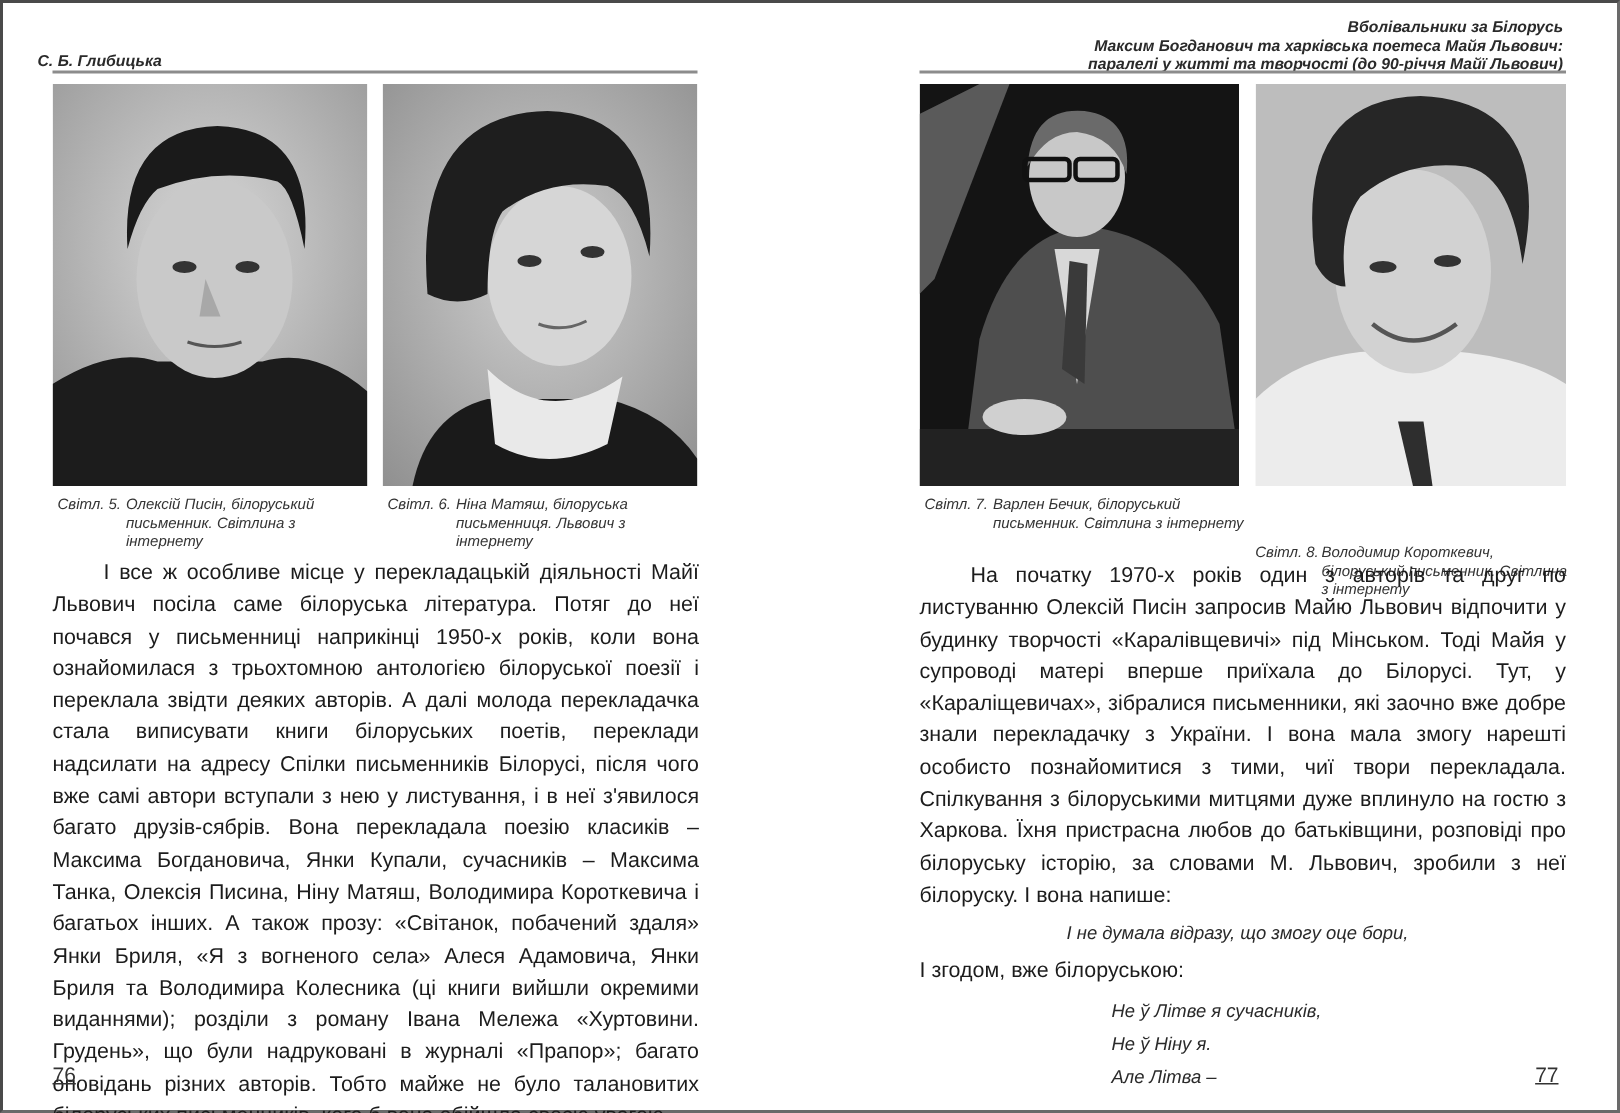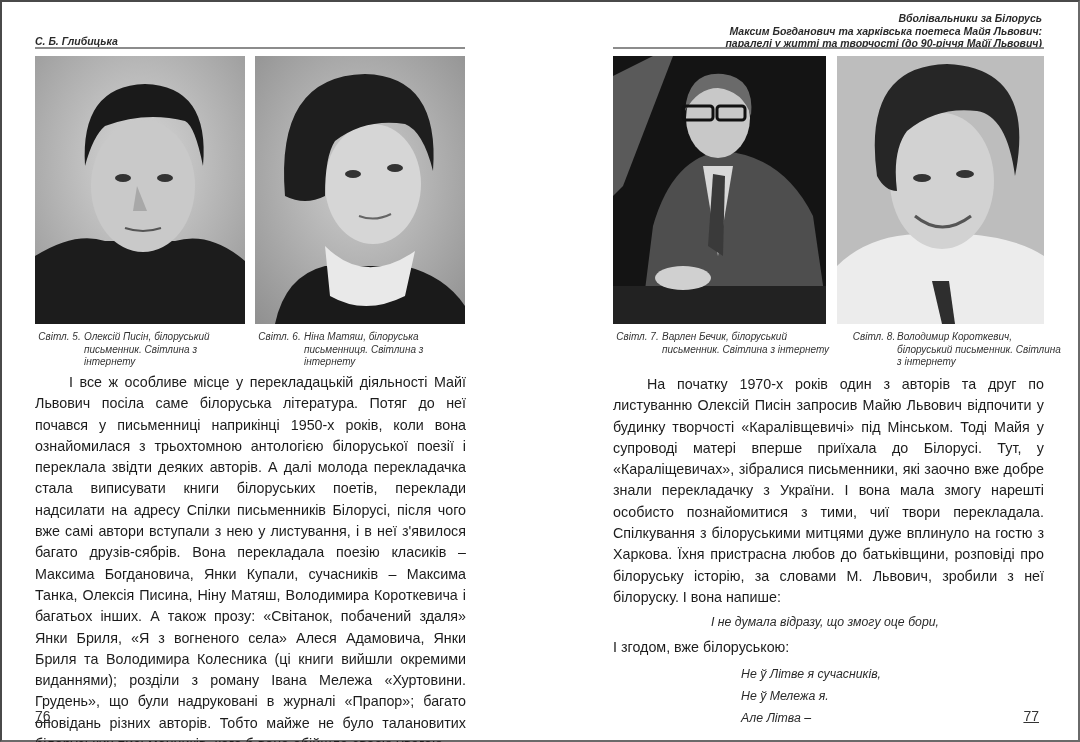--- a/index.html
+++ b/index.html
@@ -14,21 +14,21 @@
     border: 2px solid #4a4a4a; border-right-color:#6a6a6a; border-bottom-color:#6a6a6a;
     background: #fff;
   }
   .page { position: absolute; top: 0; height: 738px; }
   .page.left { left: 0; width: 538px; }
   .page.right { left: 538px; width: 538px; }
 
   .running-head {
     position: absolute; font-style: italic; font-size: 10.5px; line-height: 12.5px; color: #2a2a2a; font-weight: bold;
   }
-  .page.left .running-head { left: 33px; top: 33px; }
+  .page.left .running-head { left: 23px; top: 33px; }
   .page.right .running-head { right: 36px; top: 10px; text-align: right; }
   .head-rule { position: absolute; height: 2px; background: #8c8c8c; }
   .page.left .head-rule { left: 33px; width: 430px; top: 45px; }
   .page.right .head-rule { left: 73px; width: 431px; top: 45px; }
 
   .photo {
     position: absolute; top: 54px; height: 268px; overflow: hidden;
   }
   .photo svg { display:block; width:100%; height:100%; }
 
@@ -100,21 +100,21 @@
         <path d="M104 160 Q120 166 136 158" stroke="#666" stroke-width="2" fill="none"></path>
       </svg>
     </div>
 
     <div class="caption" style="left:33px;width:212px;">
       <span class="num">Світл. 5.</span>
       <span class="txt">Олексій Писін, білоруський письменник. Світлина з інтернету</span>
     </div>
     <div class="caption" style="left:253px;width:214px;">
       <span class="num">Світл. 6.</span>
-      <span class="txt">Ніна Матяш, білоруська письменниця. Світлина з інтернету</span>
+      <span class="txt">Ніна Матяш, білоруська письменниця. Львович з інтернету</span>
     </div>
 
     <div class="body-text">
       <p class="indent">І все ж особливе місце у перекладацькій діяльності Майї Львович посіла саме білоруська література. Потяг до неї почався у письменниці наприкінці 1950-х років, коли вона ознайомилася з трьохтомною антологією білоруської поезії і переклала звідти деяких авторів. А далі молода перекладачка стала виписувати книги білоруських поетів, переклади надсилати на адресу Спілки письменників Білорусі, після чого вже самі автори вступали з нею у листування, і в неї з'явилося багато друзів-сябрів. Вона перекладала поезію класиків – Максима Богдановича, Янки Купали, сучасників – Максима Танка, Олексія Писина, Ніну Матяш, Володимира Короткевича і багатьох інших. А також прозу: «Світанок, побачений здаля» Янки Бриля, «Я з вогненого села» Алеся Адамовича, Янки Бриля та Володимира Колесника (ці книги вийшли окремими виданнями); розділи з роману Івана Мележа «Хуртовини. Грудень», що були надруковані в журналі «Прапор»; багато оповідань різних авторів. Тобто майже не було талановитих білоруських письменників, кого б вона обійшла своєю увагою.</p>
 
     </div>
 
     <div class="page-num">76</div>
   </div>
 
@@ -151,34 +151,34 @@
         <ellipse cx="85" cy="122" rx="9" ry="4" fill="#333"></ellipse>
           <ellipse cx="128" cy="118" rx="9" ry="4" fill="#333"></ellipse>
         <path d="M78 160 Q105 182 134 160" stroke="#555" stroke-width="3" fill="none"></path>
       </svg>
     </div>
 
     <div class="caption" style="left:73px;width:218px;">
       <span class="num">Світл. 7.</span>
       <span class="txt">Варлен Бечик, білоруський письменник. Світлина з інтернету</span>
     </div>
-    <div class="caption" style="left:311px;width:212px;">
+    <div class="caption" style="left:295px;width:212px;margin-top:32px;">
       <span class="num" style="width:46px;">Світл. 8.</span>
       <span class="txt">Володимир Короткевич, білоруський письменник. Світлина з інтернету</span>
     </div>
 
     <div class="body-text">
       <p class="indent">На початку 1970-х років один з авторів та друг по листуванню Олексій Писін запросив Майю Львович відпочити у будинку творчості «Каралівщевичі» під Мінськом. Тоді Майя у супроводі матері вперше приїхала до Білорусі. Тут, у «Караліщевичах», зібралися письменники, які заочно вже добре знали перекладачку з України. І вона мала змогу нарешті особисто познайомитися з тими, чиї твори перекладала. Спілкування з білоруськими митцями дуже вплинуло на гостю з Харкова. Їхня пристрасна любов до батьківщини, розповіді про білоруську історію, за словами М. Львович, зробили з неї білоруску. І вона напише:</p>
       <div class="verse v1">
         <div>І не думала відразу, що змогу оце бори,</div>
       </div>
       <p>І згодом, вже білоруською:</p>
       <div class="verse v2">
         <div>Не ў Літве я сучасників,</div>
-        <div>Не ў Мележа я.</div>
+        <div>Не ў Ніну я.</div>
         <div>Але Літва –</div>
 
       </div>
     </div>
 
     <div class="page-num">77</div>
   </div>
 </div>
 
 </body></html>

